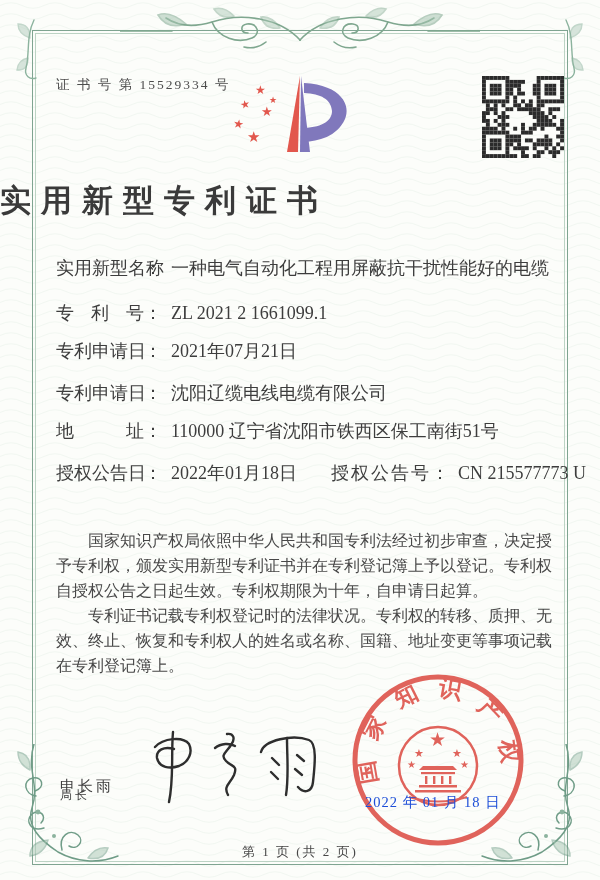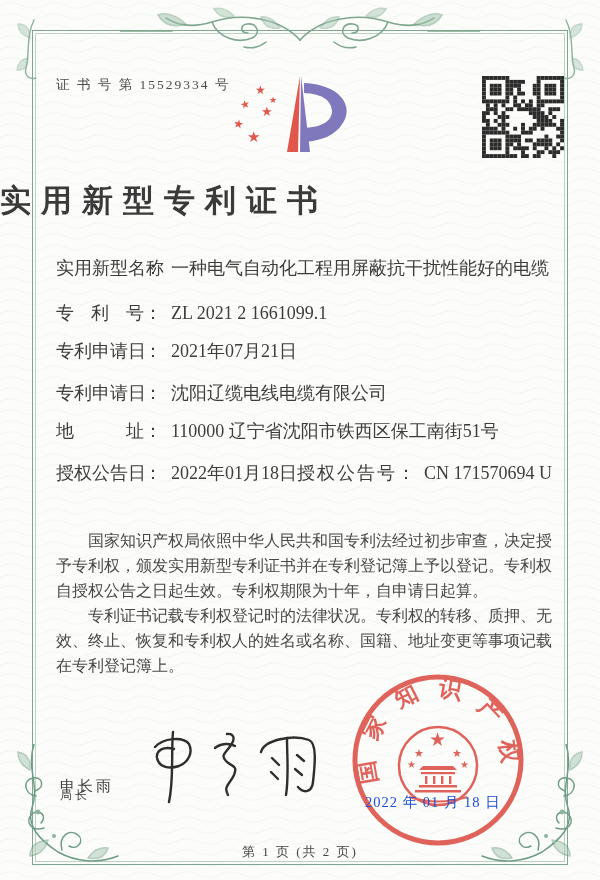--- a/index.html
+++ b/index.html
@@ -22,21 +22,21 @@
   .logo{position:absolute;left:225px;top:70px;z-index:2;}
   .qr{position:absolute;right:36px;top:76px;width:82px;height:82px;z-index:2;}
   .title{position:absolute;top:180px;left:0;width:100%;text-align:left;
     font-size:31px;font-weight:600;letter-spacing:10px;color:#3a3a3a;z-index:2;}
   .fields{position:absolute;left:56px;right:46px;top:256px;z-index:2;font-size:18px;}
   .frow{height:21px;margin-bottom:17px;white-space:nowrap;}
   .frow.mb-lg{margin-bottom:24px;}
   .frow.mb-md{margin-bottom:21px;}
   .flabel{display:inline-block;width:88px;text-align:justify;text-align-last:justify;}
   .fcolon{margin-right:9px;}
-  .flabel2{display:inline-block;letter-spacing:2px;}
+  .flabel2{display:inline-block;letter-spacing:2px;margin-left:34px;}
   .paras{position:absolute;left:56px;right:48px;top:528px;z-index:2;
     font-size:16px;line-height:25px;color:#484848;}
   .paras p{margin:0;text-indent:2em;}
   .sig-title{position:absolute;left:60px;top:787px;font-size:12px;letter-spacing:3px;z-index:2;}
   .sig-name{position:absolute;left:60px;top:777px;font-size:15px;letter-spacing:3px;z-index:2;}
   .sig-hand{position:absolute;left:143px;top:724px;z-index:2;}
   .seal{position:absolute;left:349px;top:671px;z-index:2;opacity:.93;}
   .seal-date{position:absolute;left:365px;top:793px;font-size:14.5px;letter-spacing:1px;color:#1d4ed8;z-index:3;white-space:nowrap;}
   .footer{position:absolute;bottom:19px;left:0;width:100%;text-align:center;
     font-size:13px;letter-spacing:2px;color:#474747;z-index:2;}
@@ -395,21 +395,21 @@
     <div class="frow mb-md">
       <span class="flabel">专利申请日</span><span class="fcolon">：</span><span class="fvalue">2021年07月21日</span>
     </div>
     <div class="frow">
       <span class="flabel">专利申请日</span><span class="fcolon">：</span><span class="fvalue">沈阳辽缆电线电缆有限公司</span>
     </div>
     <div class="frow mb-md">
       <span class="flabel">地址</span><span class="fcolon">：</span><span class="fvalue">110000 辽宁省沈阳市铁西区保工南街51号</span>
     </div>
     <div class="frow">
-      <span class="flabel">授权公告日</span><span class="fcolon">：</span><span class="fvalue">2022年01月18日</span><span class="flabel2">授权公告号</span><span class="fcolon">：</span><span class="fvalue">CN 171570694 U</span>
+      <span class="flabel">授权公告日</span><span class="fcolon">：</span><span class="fvalue">2022年01月18日</span><span class="flabel2">授权公告号</span><span class="fcolon">：</span><span class="fvalue">CN 215577773 U</span>
     </div>
   </div>
 
   <div class="paras">
     <p>国家知识产权局依照中华人民共和国专利法经过初步审查，决定授予专利权，颁发实用新型专利证书并在专利登记簿上予以登记。专利权自授权公告之日起生效。专利权期限为十年，自申请日起算。</p>
     <p>专利证书记载专利权登记时的法律状况。专利权的转移、质押、无效、终止、恢复和专利权人的姓名或名称、国籍、地址变更等事项记载在专利登记簿上。</p>
   </div>
 
   <div class="sig-title">局长</div>
   <div class="sig-name">申长雨</div>

